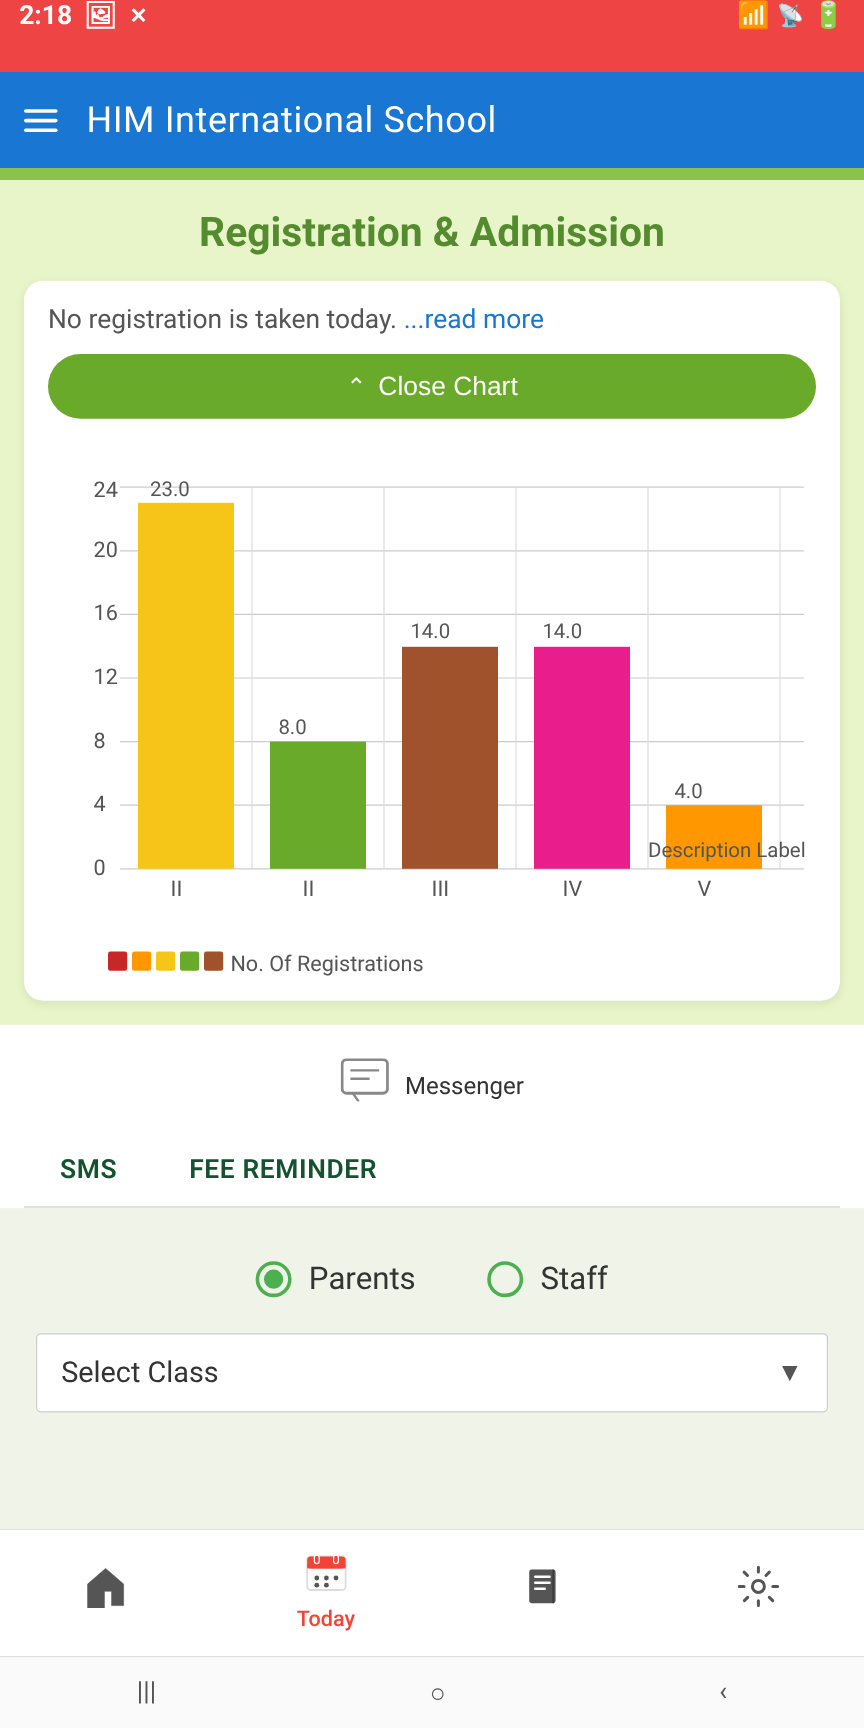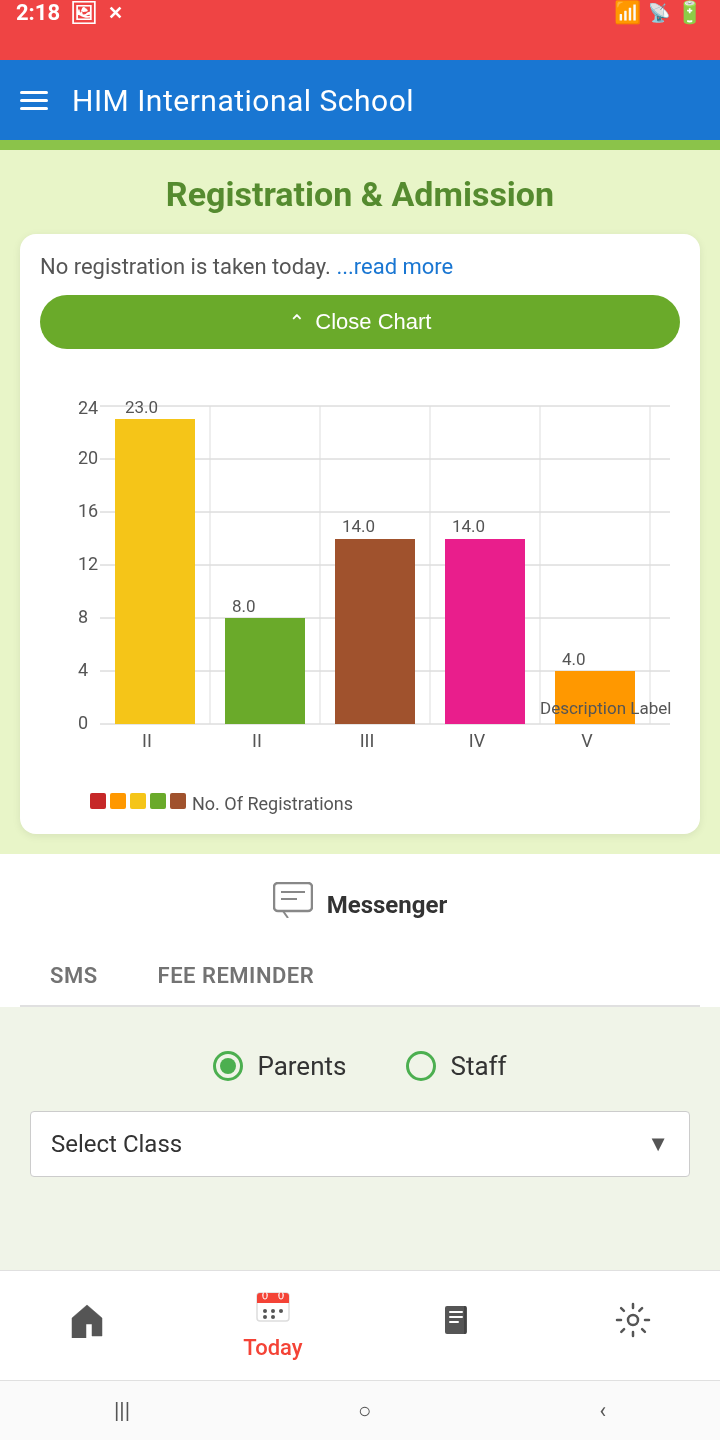--- a/index.html
+++ b/index.html
@@ -132,33 +132,33 @@
       background: white;
       padding: 28px 20px 0;
     }
     .messenger-header {
       display: flex;
       align-items: center;
       justify-content: center;
       gap: 14px;
       margin-bottom: 20px;
     }
-    .messenger-title { font-size: 24px; color: #333; font-weight: 700; }
+    .messenger-title { font-size: 20px; color: #333; font-weight: 400; }
 
     
     .tabs {
       display: flex;
       border-bottom: 2px solid #e0e0e0;
       margin-bottom: 0;
     }
     .tab {
       padding: 16px 30px;
       font-size: 22px;
       font-weight: 600;
-      color: #737373;
+      color: #14532d;
       cursor: pointer;
       letter-spacing: 0.5px;
       border-bottom: 3px solid transparent;
       margin-bottom: -2px;
     }
     .tab.active {
       color: #1976d2;
       border-bottom: 3px solid #1976d2;
     }
 
@@ -232,21 +232,21 @@
     .nav-item {
       display: flex;
       flex-direction: column;
       align-items: center;
       gap: 4px;
       cursor: pointer;
       padding: 6px 20px;
     }
     .nav-icon { font-size: 32px; color: #555; }
     .nav-icon.active { color: #f44336; }
-    .nav-label { font-size: 22px; color: #f44336; font-weight: 500; }
+    .nav-label { font-size: 18px; color: #f44336; font-weight: 500; }
 
     
     .android-nav {
       background: #fafafa;
       display: flex;
       justify-content: space-around;
       align-items: center;
       padding: 14px 0;
       position: fixed;
       bottom: 0;

